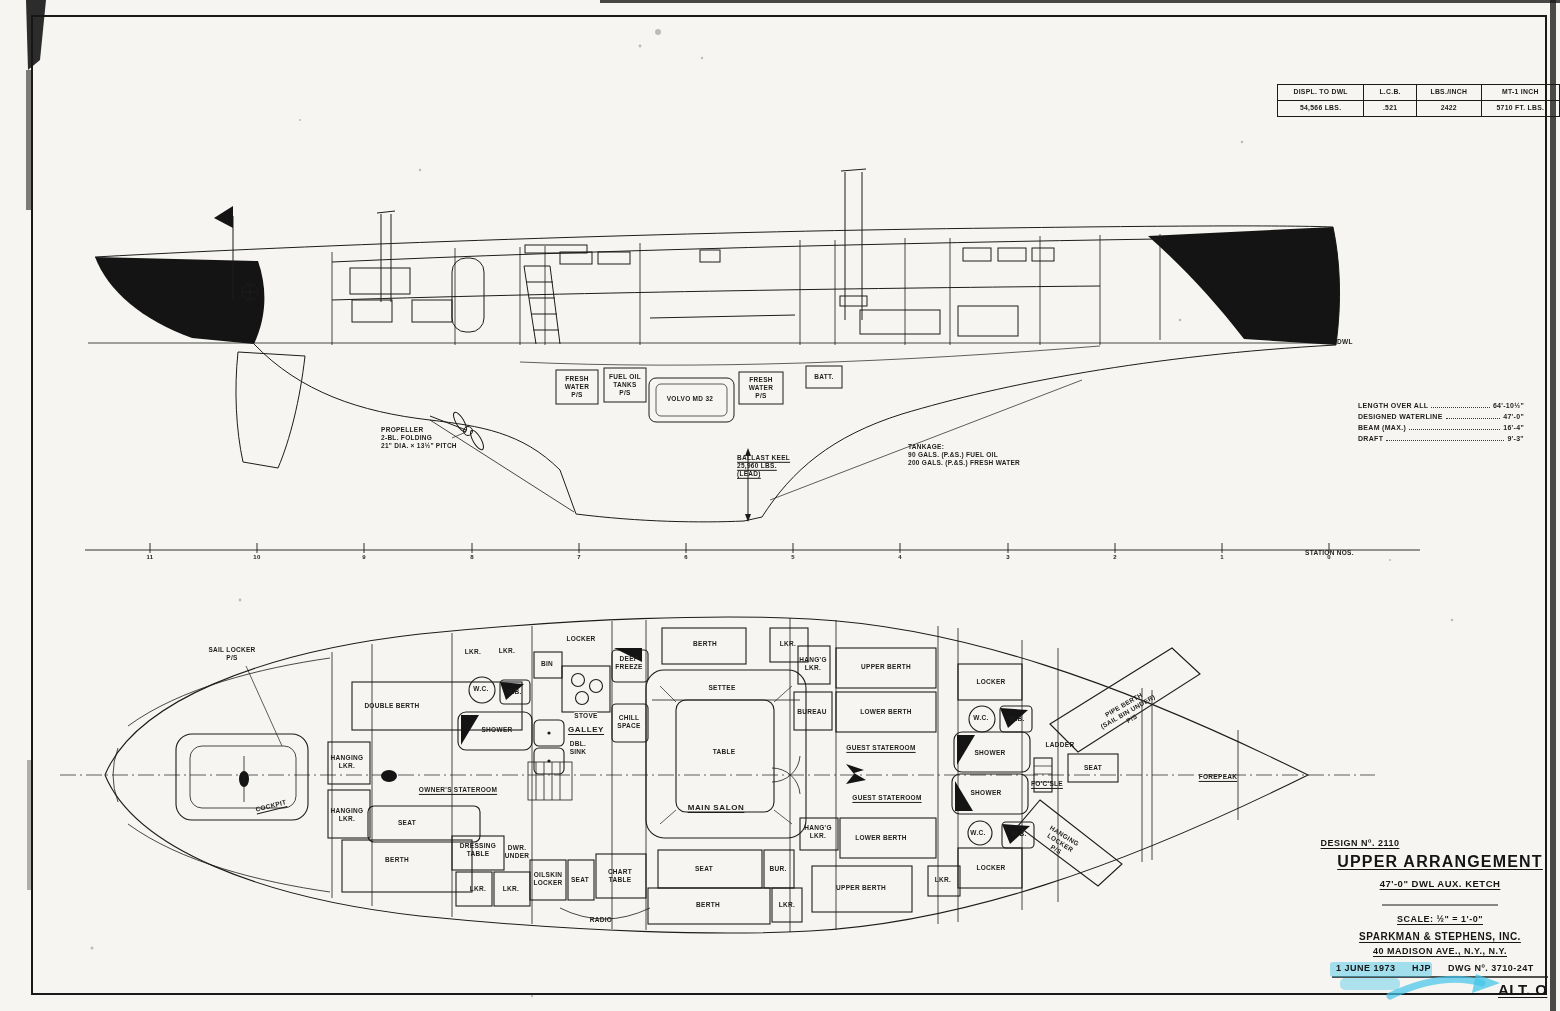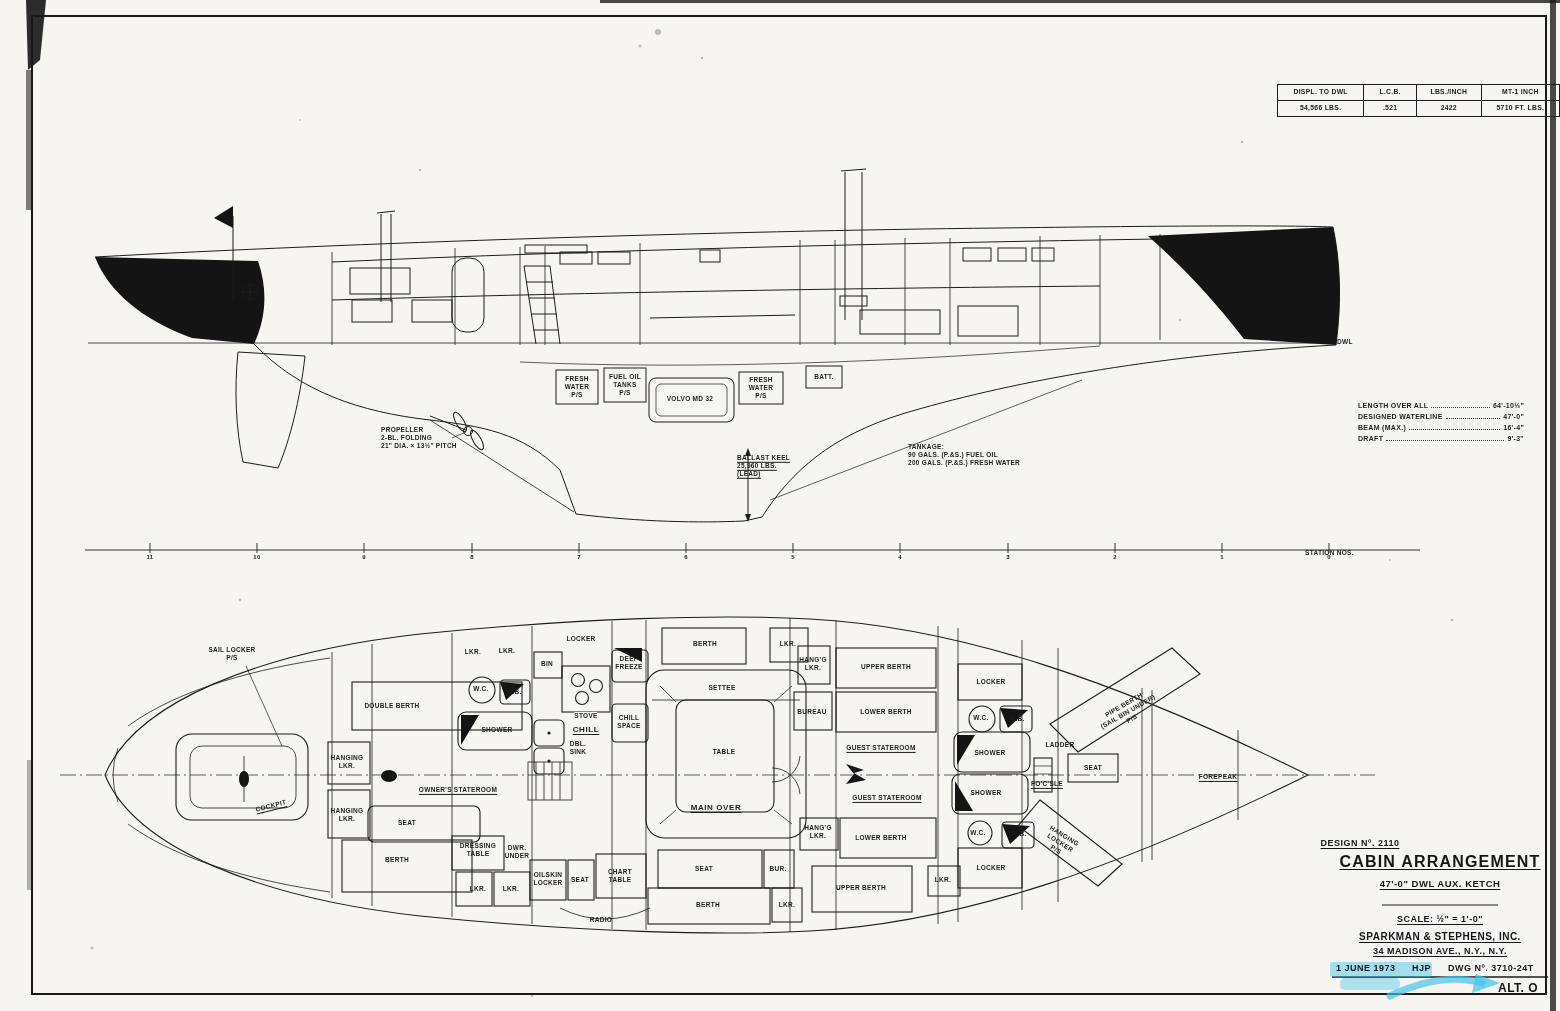--- a/index.html
+++ b/index.html
@@ -433,40 +433,40 @@
   <span class="lbl" style="left:620px;top:876px">CHART
 TABLE</span>
   <span class="lbl" style="left:601px;top:920px">RADIO</span>
   <span class="lbl" style="left:473px;top:652px">LKR.</span>
   <span class="lbl" style="left:507px;top:651px">LKR.</span>
   <span class="lbl" style="left:547px;top:664px">BIN</span>
   <span class="lbl" style="left:581px;top:639px">LOCKER</span>
   <span class="lbl" style="left:586px;top:716px;background:#f6f5f1">STOVE</span>
   <span class="lbl" style="left:629px;top:663px">DEEP
 FREEZE</span>
-  <span class="lbl b u big" style="left:586px;top:730px;background:#f6f5f1">CHILL</span>
+  <span class="lbl b u big" style="left:586px;top:730px;background:#f6f5f1">GALLEY</span>
   <span class="lbl" style="left:578px;top:748px">DBL.
 SINK</span>
   <span class="lbl" style="left:629px;top:722px">CHILL
 SPACE</span>
   <span class="lbl" style="left:481px;top:689px">W.C.</span>
   <span class="lbl" style="left:514px;top:692px">W.B.</span>
   <span class="lbl" style="left:497px;top:730px">SHOWER</span>
   <span class="lbl b" style="left:705px;top:644px">BERTH</span>
   <span class="lbl" style="left:788px;top:644px">LKR.</span>
   <span class="lbl" style="left:813px;top:664px">HANG'G
 LKR.</span>
   <span class="lbl" style="left:722px;top:688px">SETTEE</span>
   <span class="lbl b" style="left:724px;top:752px">TABLE</span>
   <span class="lbl b" style="left:886px;top:667px">UPPER BERTH</span>
   <span class="lbl" style="left:812px;top:712px">BUREAU</span>
   <span class="lbl b" style="left:886px;top:712px">LOWER BERTH</span>
   <span class="lbl b u" style="left:881px;top:748px">GUEST STATEROOM</span>
   <span class="lbl b u" style="left:887px;top:798px">GUEST STATEROOM</span>
-  <span class="lbl b u big" style="left:716px;top:808px">MAIN OVER</span>
+  <span class="lbl b u big" style="left:716px;top:808px">MAIN SALON</span>
   <span class="lbl" style="left:818px;top:832px">HANG'G
 LKR.</span>
   <span class="lbl b" style="left:881px;top:838px">LOWER BERTH</span>
   <span class="lbl b" style="left:861px;top:888px">UPPER BERTH</span>
   <span class="lbl" style="left:943px;top:880px">LKR.</span>
   <span class="lbl" style="left:991px;top:868px">LOCKER</span>
   <span class="lbl" style="left:978px;top:833px">W.C.</span>
   <span class="lbl" style="left:1019px;top:834px">W.B.</span>
   <span class="lbl rp32" style="left:1060px;top:843px">HANGING
 LOCKER
@@ -483,24 +483,24 @@
   <span class="lbl" style="left:1093px;top:768px">SEAT</span>
   <span class="lbl b u" style="left:1047px;top:784px">FO'C'SLE</span>
   <span class="lbl b u" style="left:1218px;top:777px">FOREPEAK</span>
   <span class="lbl b" style="left:704px;top:869px">SEAT</span>
   <span class="lbl b" style="left:708px;top:905px">BERTH</span>
   <span class="lbl" style="left:778px;top:869px">BUR.</span>
   <span class="lbl" style="left:787px;top:905px">LKR.</span>
 
   <div>
     <span class="tb u" style="left:1360px;top:838px;font-size:9px">DESIGN Nº. 2110</span>
-    <span class="tb u" style="left:1440px;top:853px;font-size:16px;letter-spacing:1.2px">CABIN ARRANGEMENT</span>
+    <span class="tb u" style="left:1440px;top:853px;font-size:16px;letter-spacing:1.2px">UPPER ARRANGEMENT</span>
     <span class="tb u" style="left:1440px;top:878px;font-size:9.5px">47'-0" DWL AUX. KETCH</span>
     <span class="tb u" style="left:1440px;top:914px;font-size:9px">SCALE: ½" = 1'-0"</span>
     <span class="tb u" style="left:1440px;top:931px;font-size:10px">SPARKMAN &amp; STEPHENS, INC.</span>
-    <span class="tb u" style="left:1440px;top:946px;font-size:9px">34 MADISON AVE., N.Y., N.Y.</span>
+    <span class="tb u" style="left:1440px;top:946px;font-size:9px">40 MADISON AVE., N.Y., N.Y.</span>
     <span class="tb l" style="left:1336px;top:963px;font-size:9px">1 JUNE 1973</span>
     <span class="tb l" style="left:1412px;top:963px;font-size:9px">HJP</span>
     <span class="tb l" style="left:1448px;top:963px;font-size:9px">DWG Nº. 3710-24T</span>
-    <span class="tb l u" style="left:1498px;top:981px;font-size:12px">ALT. O</span>
+    <span class="tb l u" style="left:1498px;top:981px;font-size:15px">ALT. O</span>
   </div>
 
 </div>
 
 </body></html>

